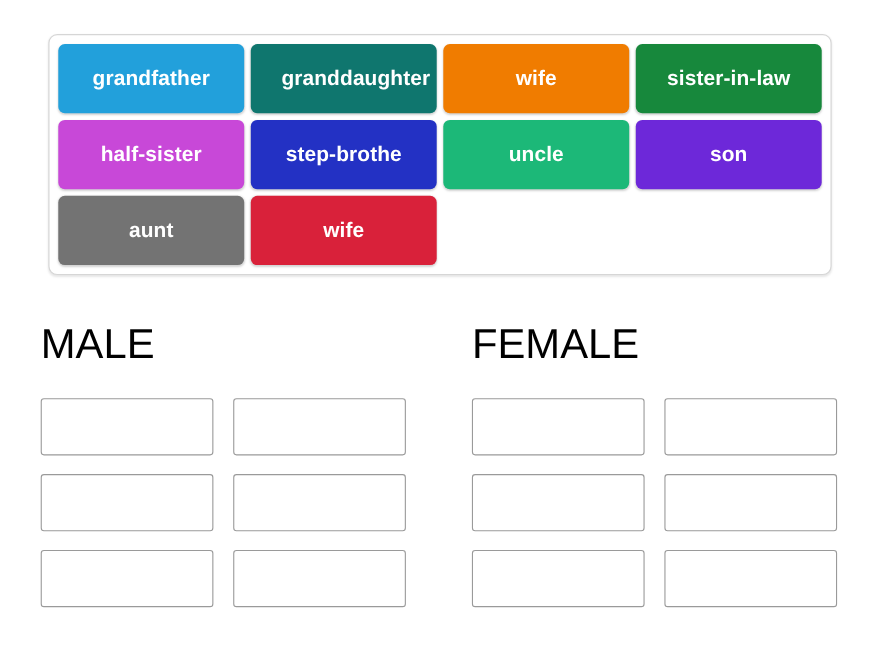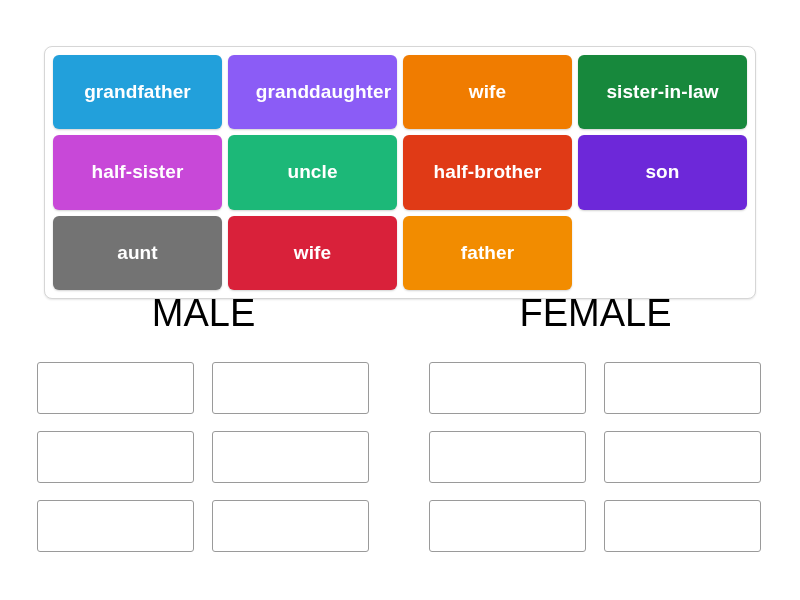--- a/index.html
+++ b/index.html
@@ -12,23 +12,23 @@
     background: #ffffff;
     font-family: "Liberation Sans", sans-serif;
     overflow: hidden;
     position: relative;
   }
 
   
   #word-bank {
     position: absolute;
     left: 44px;
-    top: 46px;
+    top: 31px;
     width: 712px;
-    height: 253px;
+    height: 219px;
     box-sizing: border-box;
     background: #ffffff;
     border: 1px solid #d6d6d6;
     border-radius: 8px;
     box-shadow: 0 1px 2px rgba(0,0,0,0.10);
     padding: 8px;
   }
   #tile-grid {
     width: 100%;
     height: 100%;
@@ -58,21 +58,20 @@
 
   
   .heading {
     position: absolute;
     top: 294px;
     font-size: 38px;
     font-weight: normal;
     color: #000000;
     letter-spacing: 0px;
     line-height: 1;
-    text-align: center;
     font-family: "Liberation Sans", sans-serif;
   }
   #heading-male  { left: 37px;  width: 333px; }
   #heading-female{ left: 429px; width: 333px; }
 
   
   .dropzone-group {
     position: absolute;
     top: 362px;
     display: grid;
@@ -90,30 +89,29 @@
     border-radius: 3px;
     background: #ffffff;
   }
 </style>
 </head>
 <body>
 
 <div id="word-bank">
   <div id="tile-grid">
       <div class="tile" style="background: rgb(34, 160, 219);">grandfather</div>
-      <div class="tile" style="background: #8b5cf6; padding-left: 26px;">granddaughter</div>
+      <div class="tile" style="background: #0f766e; padding-left: 26px;">granddaughter</div>
       <div class="tile" style="background: rgb(240, 124, 0);">wife</div>
       <div class="tile" style="background: rgb(23, 136, 60);">sister-in-law</div>
       <div class="tile" style="background: rgb(200, 72, 216);">half-sister</div>
+      <div class="tile" style="background: rgb(35, 49, 196);">step-brothe</div>
       <div class="tile" style="background: rgb(28, 184, 120);">uncle</div>
-      <div class="tile" style="background: rgb(224, 58, 22);">half-brother</div>
       <div class="tile" style="background: #6d28d9;">son</div>
       <div class="tile" style="background: #737373;">aunt</div>
       <div class="tile" style="background: rgb(217, 33, 58);">wife</div>
-      <div class="tile" style="background: rgb(242, 140, 0);">father</div>
     </div>
 </div>
 
 <div class="heading" id="heading-male">MALE</div>
 
 <div class="heading" id="heading-female">FEMALE</div>
 
 <div class="dropzone-group" id="dropzones-male">
     <div class="dropzone"></div>
     <div class="dropzone"></div>

